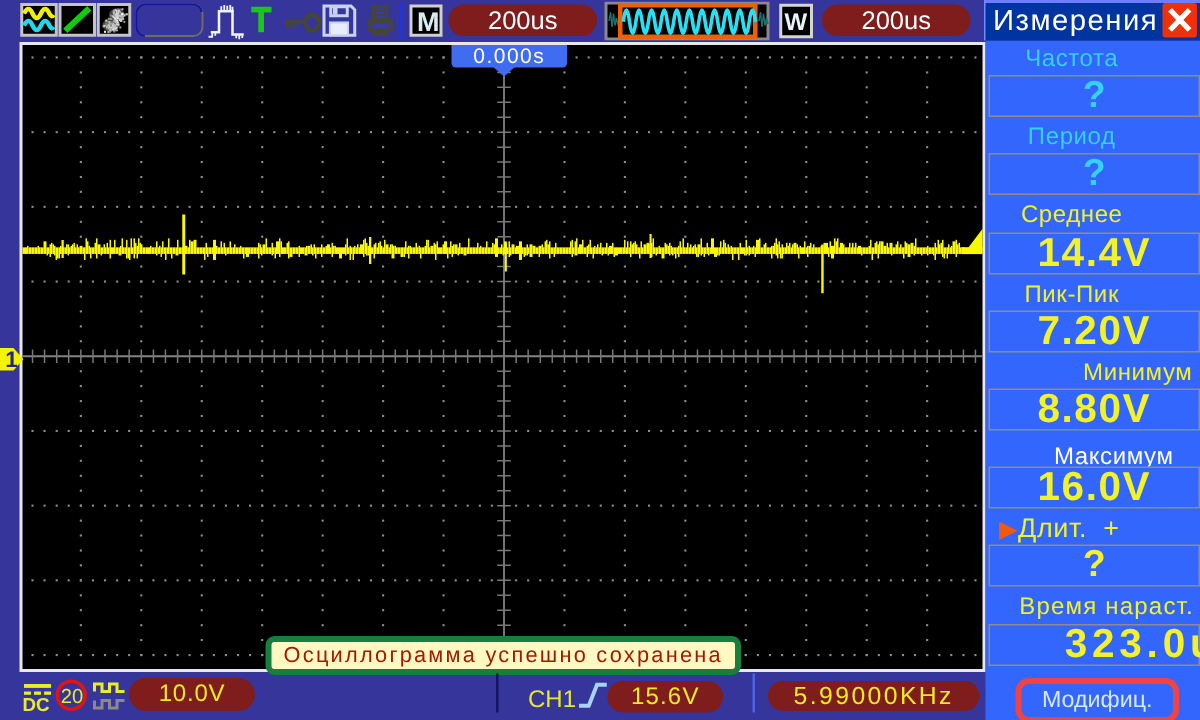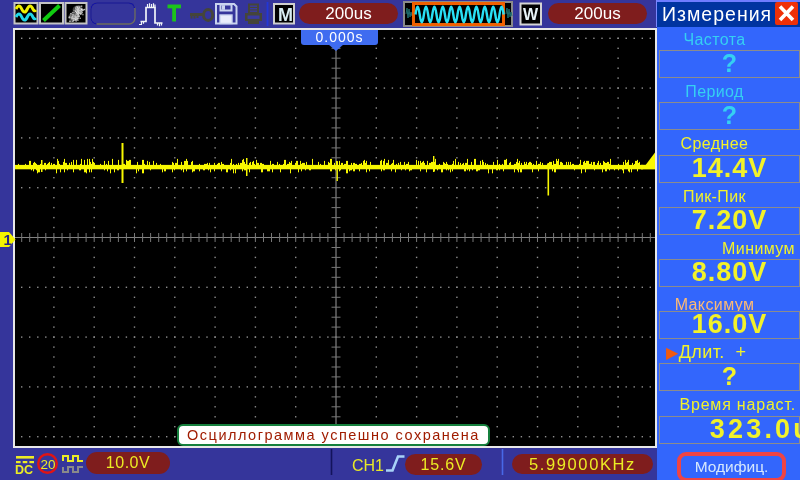--- a/index.html
+++ b/index.html
@@ -1799,21 +1799,21 @@
   <polygon points="0,232 9,232 15.5,239.5 9,247 0,247" fill="#f4f400"></polygon>
   <text x="3.5" y="244.5" font-family="Liberation Sans" font-size="15" font-weight="bold" fill="#252584">1</text>
 </svg>
 
 <div class="abs" style="left:301px;top:30px;width:77px;height:14.5px;background:#3f6cf0;border-radius:0 0 3px 3px;
      color:#fff;font-size:14px;line-height:14.5px;text-align:center;letter-spacing:1px;">0.000s</div>
 <svg class="abs" style="left:327px;top:44px" width="18" height="8">
     <polygon points="1,0 17,0 9,7" fill="#3f6cf0"></polygon>
   </svg>
 
-<div class="abs" style="left:177px;top:424px;width:309px;height:18px;background:#ffffff;border:2px solid #15803d;
+<div class="abs" style="left:177px;top:424px;width:309px;height:18px;background:#fef9c3;border:4px solid #15803d;
      border-radius:6px;color:#a01c00;font-size:14.5px;line-height:18px;text-align:center;letter-spacing:1.5px;white-space:nowrap;">Осциллограмма успешно сохранена</div>
 
 <svg class="abs" style="left:0;top:0" width="660" height="28" viewBox="0 0 660 28">
 
   <rect x="14.5" y="3" width="23" height="20.5" fill="#000" stroke="#c4c4c4" stroke-width="2"></rect>
   <path d="M16 9 q3 -6 5.7 0 q2.8 6 5.6 0 q2.8 -6 5.6 0 q1.5 3 3 1" stroke="#f0f000" stroke-width="3" fill="none"></path>
   <path d="M16 17 q3 -6 5.7 0 q2.8 6 5.6 0 q2.8 -6 5.6 0 q1.5 3 3 1" stroke="#20d8e8" stroke-width="3" fill="none"></path>
 
   <rect x="40" y="3" width="23" height="20.5" fill="#000" stroke="#c4c4c4" stroke-width="2"></rect>
   <path d="M43.5 20.5 L59.5 5.5" stroke="#10cc10" stroke-width="4" fill="none"></path>
@@ -2052,21 +2052,21 @@
 <div class="pval" style="top:102px;color:#35d0f2;font-size:25px;">?</div>
 <div class="plab" style="top:135px;color:#f2f22a;letter-spacing:0.4px;">Среднее</div>
 <div class="pbox" style="top:155px"></div>
 <div class="pval" style="top:155px;color:#f2f22a;letter-spacing:1px;">14.4V</div>
 <div class="plab" style="top:188px;color:#f2f22a;letter-spacing:0.4px;">Пик-Пик</div>
 <div class="pbox" style="top:207px"></div>
 <div class="pval" style="top:207px;color:#f2f22a;letter-spacing:1px;">7.20V</div>
 <div class="plab" style="top:240px;color:#f2f22a;letter-spacing:0.4px;padding-left:44px;">Минимум</div>
 <div class="pbox" style="top:259px"></div>
 <div class="pval" style="top:259px;color:#f2f22a;letter-spacing:1px;">8.80V</div>
-<div class="plab" style="top:296px;color:#fdba74;letter-spacing:0.4px;">Максимум</div>
+<div class="plab" style="top:296px;color:#ffffff;letter-spacing:0.4px;padding-left:28px;">Максимум</div>
 <div class="pbox" style="top:311px"></div>
 <div class="pval" style="top:311px;color:#f2f22a;letter-spacing:1px;">16.0V</div>
 <div class="plab" style="top:344px;text-align:left;padding-left:8px;width:140px;color:#f2f22a;font-size:18px;letter-spacing:0.4px;"><span style="color:#f05a10;font-size:16px;">▶</span>Длит.&nbsp;&nbsp;+</div>
 <div class="pbox" style="top:363px"></div>
 <div class="pval" style="top:363px;color:#f2f22a;font-size:25px;">?</div>
 <div class="plab" style="top:396px;color:#f2f22a;letter-spacing:0.8px;text-align:right;padding-right:4px;width:138px;">Время нараст.</div>
 <div class="pbox" style="top:416px"></div>
 <div class="pval" style="top:416px;color:#f2f22a;letter-spacing:3.2px;padding-left:41px;">323.0us</div>
 <div class="abs" style="left:677px;top:452px;width:101px;height:22px;border:4px solid #ef4444;border-radius:9px;
      color:#d6e8fc;font-size:15.5px;line-height:21px;text-align:center;">Модифиц.</div>

